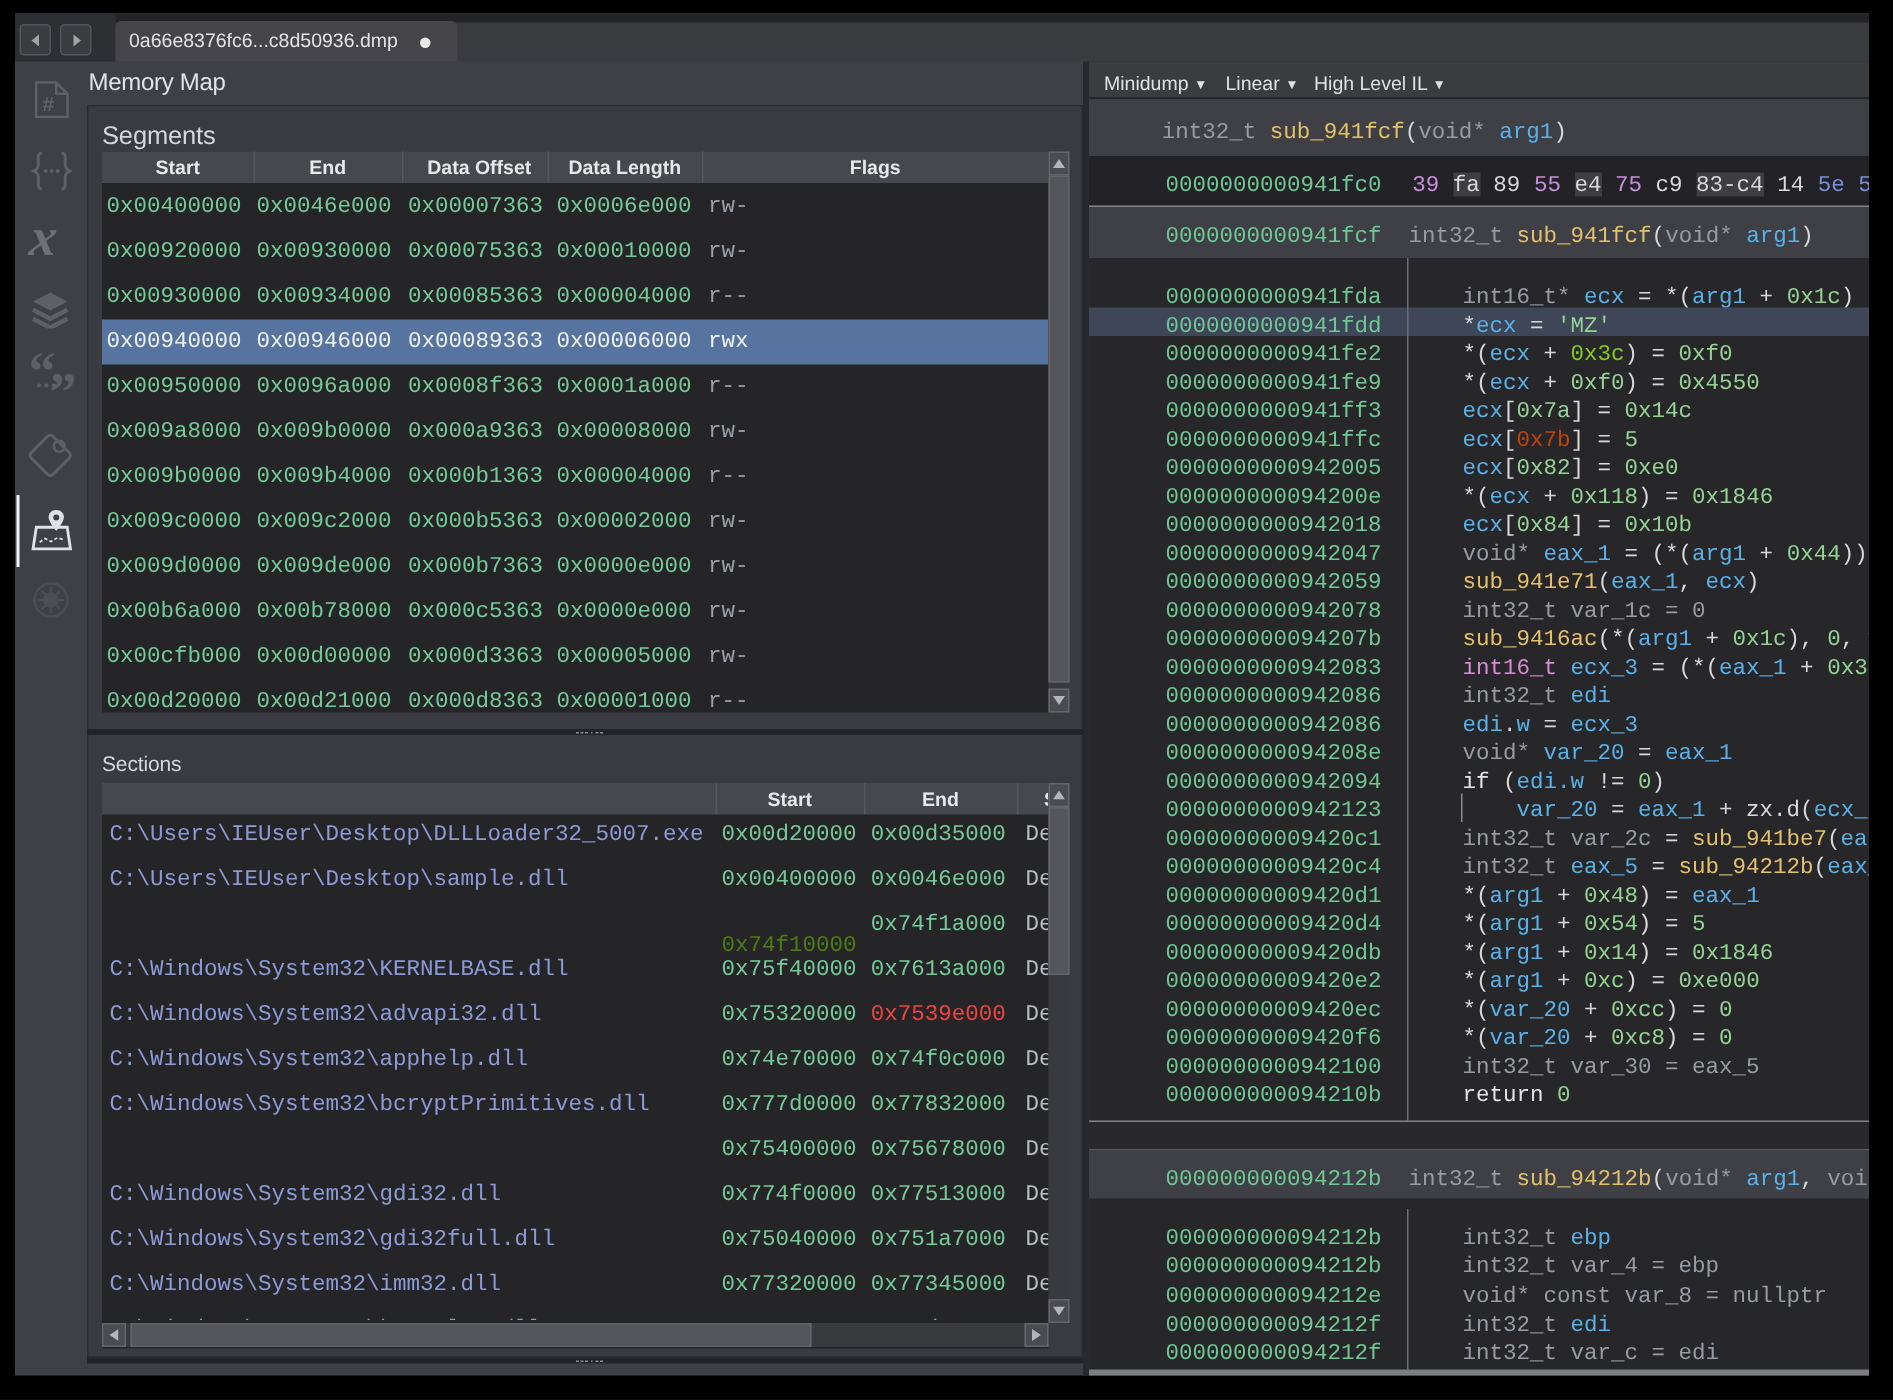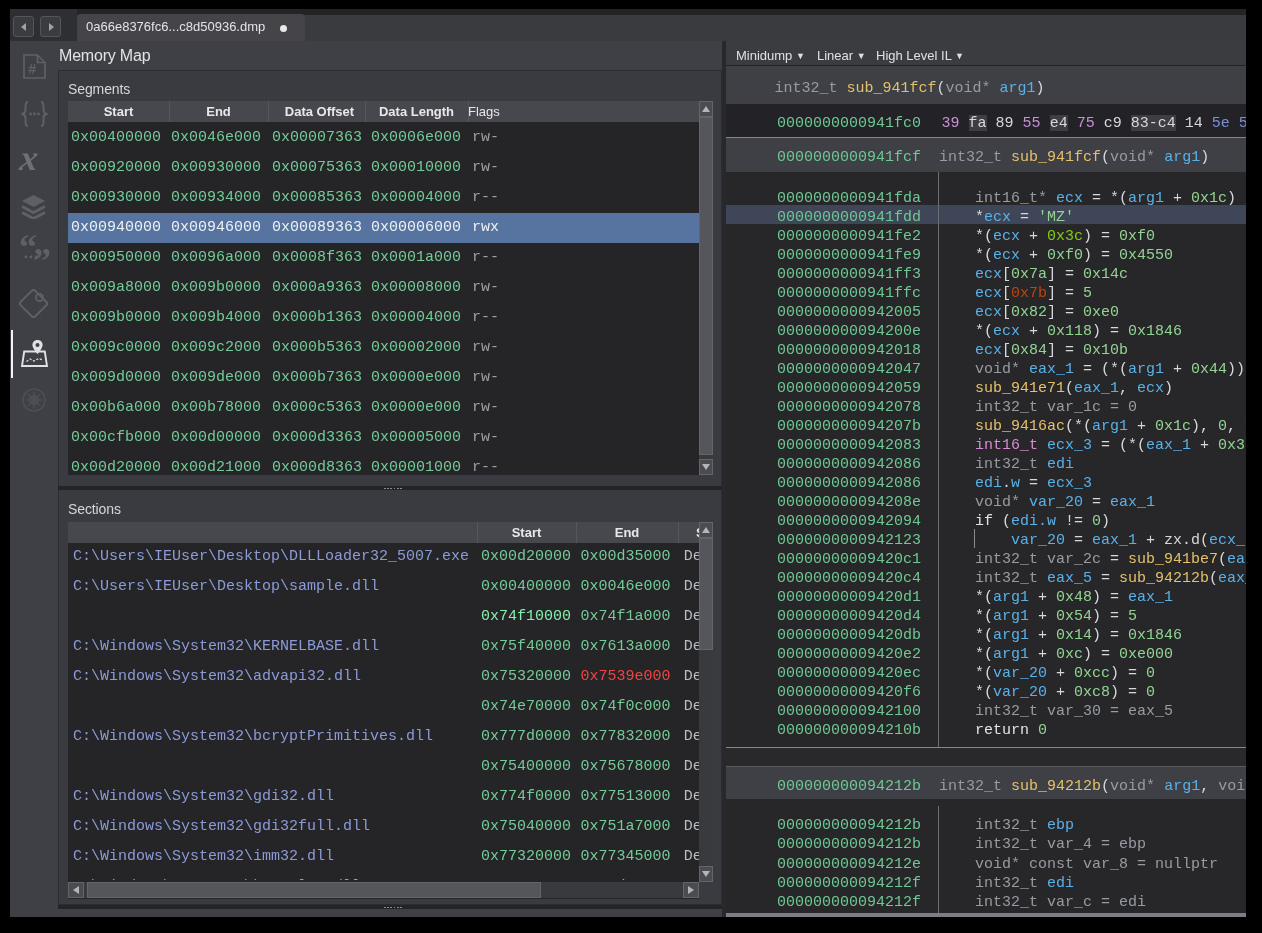--- a/index.html
+++ b/index.html
@@ -61,32 +61,32 @@
 <path d="M17.5 8 C14.3 8 12.4 10.2 12.4 12.9 C12.4 16.2 17.5 22 17.5 22 C17.5 22 22.6 16.2 22.6 12.9 C22.6 10.2 20.7 8 17.5 8 Z" fill="#dfe1e4"></path>
 <circle cx="17.5" cy="13" r="2" fill="#3f4046"></circle>
     </svg>
 <svg class="abs" style="left:22px;top:388px" width="24" height="24" viewBox="0 0 24 24">
 <circle cx="12" cy="12" r="11" fill="none" stroke="#4c4e54" stroke-width="1.7"></circle>
 <circle cx="12" cy="12" r="5.2" fill="#4c4e54"></circle>
 <path d="M12 3.5 v4 M12 16.5 v4 M3.5 12 h4 M16.5 12 h4 M6 6 l2.8 2.8 M18 6 l-2.8 2.8 M6 18 l2.8 -2.8 M18 18 l-2.8 -2.8" stroke="#4c4e54" stroke-width="1.6"></path>
     </svg>
 <div class="abs" style="left:59px;top:47px;color:#e2e3e5;font-size:16px;letter-spacing:-.2px">Memory Map</div>
 <div class="abs" style="left:58px;top:70px;width:664px;height:835px;background:#3a3b40;border:1px solid #2c2d30"></div>
-<div class="abs" style="left:68px;top:80.5px;color:#d6d7d9;font-size:14px;letter-spacing:-.1px">Segments</div>
+<div class="abs" style="left:68px;top:80.5px;color:#d6d7d9;font-size:17px;letter-spacing:-.1px">Segments</div>
 <div class="abs" style="left:68px;top:101px;width:631px;height:374px;background:#252528;"></div>
 <div class="abs" style="left:68px;top:101px;width:631px;height:21px;background:#47484d;"></div>
 <div class="abs" style="left:68px;top:104px;width:101px;text-align:center;color:#e8e8ea;font-size:13px;font-weight:bold">Start</div>
 <div class="abs" style="left:169px;top:101px;width:1px;height:21px;background:#56575c"></div>
 <div class="abs" style="left:169px;top:104px;width:99px;text-align:center;color:#e8e8ea;font-size:13px;font-weight:bold">End</div>
 <div class="abs" style="left:268px;top:101px;width:1px;height:21px;background:#56575c"></div>
 <div class="abs" style="left:271px;top:104px;width:97px;text-align:center;color:#e8e8ea;font-size:13px;font-weight:bold">Data Offset</div>
 <div class="abs" style="left:365px;top:101px;width:1px;height:21px;background:#56575c"></div>
 <div class="abs" style="left:365px;top:104px;width:103px;text-align:center;color:#e8e8ea;font-size:13px;font-weight:bold">Data Length</div>
 <div class="abs" style="left:468px;top:101px;width:1px;height:21px;background:#56575c"></div>
-<div class="abs" style="left:468px;top:104px;width:231px;color:#e8e8ea;font-size:13px;font-weight:normal">Flags</div>
+<div class="abs" style="left:468px;top:104px;width:231px;text-align:center;color:#e8e8ea;font-size:13px;font-weight:bold">Flags</div>
 <div class="abs" style="left:68px;top:123px;width:631px;height:352px;overflow:hidden">
 <div class="abs mono" style="left:3px;top:6px;color:#74cb98">0x00400000</div>
 <div class="abs mono" style="left:103px;top:6px;color:#74cb98">0x0046e000</div>
 <div class="abs mono" style="left:204px;top:6px;color:#74cb98">0x00007363</div>
 <div class="abs mono" style="left:303px;top:6px;color:#74cb98">0x0006e000</div>
 <div class="abs mono" style="left:404px;top:6px;color:#9aa0a6">rw-</div>
 <div class="abs mono" style="left:3px;top:36px;color:#74cb98">0x00920000</div>
 <div class="abs mono" style="left:103px;top:36px;color:#74cb98">0x00930000</div>
 <div class="abs mono" style="left:204px;top:36px;color:#74cb98">0x00075363</div>
 <div class="abs mono" style="left:303px;top:36px;color:#74cb98">0x00010000</div>
@@ -171,31 +171,32 @@
 <div class="abs" style="left:696px;top:525px;width:3px;overflow:hidden;color:#e8e8ea;font-size:13px;font-weight:bold">S</div>
 <div class="abs" style="left:68px;top:542px;width:631px;height:338px;overflow:hidden">
 <div class="abs mono" style="left:5px;top:6px;color:#8c9bd8">C:\Users\IEUser\Desktop\DLLLoader32_5007.exe</div>
 <div class="abs mono" style="left:413px;top:6px;color:#74cb98">0x00d20000</div>
 <div class="abs mono" style="left:512.5px;top:6px;color:#74cb98">0x00d35000</div>
 <div class="abs mono" style="left:615.7px;top:6px;width:15px;overflow:hidden;color:#b9bcc0">Defau</div>
 <div class="abs mono" style="left:5px;top:36px;color:#8c9bd8">C:\Users\IEUser\Desktop\sample.dll</div>
 <div class="abs mono" style="left:413px;top:36px;color:#74cb98">0x00400000</div>
 <div class="abs mono" style="left:512.5px;top:36px;color:#74cb98">0x0046e000</div>
 <div class="abs mono" style="left:615.7px;top:36px;width:15px;overflow:hidden;color:#b9bcc0">Defau</div>
-<div class="abs mono" style="left:413px;top:66px;color:#86efac">0x74f10000</div>
+<div class="abs mono" style="left:413px;top:80px;color:#4d7c0f">0x74f10000</div>
 <div class="abs mono" style="left:512.5px;top:66px;color:#74cb98">0x74f1a000</div>
 <div class="abs mono" style="left:615.7px;top:66px;width:15px;overflow:hidden;color:#b9bcc0">Defau</div>
 <div class="abs mono" style="left:5px;top:96px;color:#8c9bd8">C:\Windows\System32\KERNELBASE.dll</div>
 <div class="abs mono" style="left:413px;top:96px;color:#74cb98">0x75f40000</div>
 <div class="abs mono" style="left:512.5px;top:96px;color:#74cb98">0x7613a000</div>
 <div class="abs mono" style="left:615.7px;top:96px;width:15px;overflow:hidden;color:#b9bcc0">Defau</div>
 <div class="abs mono" style="left:5px;top:126px;color:#8c9bd8">C:\Windows\System32\advapi32.dll</div>
 <div class="abs mono" style="left:413px;top:126px;color:#74cb98">0x75320000</div>
 <div class="abs mono" style="left:512.5px;top:126px;color:#ef4444">0x7539e000</div>
 <div class="abs mono" style="left:615.7px;top:126px;width:15px;overflow:hidden;color:#b9bcc0">Defau</div>
+<div class="abs mono" style="left:5px;top:156px;color:#8c9bd8">C:\Windows\System32\apphelp.dll</div>
 <div class="abs mono" style="left:413px;top:156px;color:#74cb98">0x74e70000</div>
 <div class="abs mono" style="left:512.5px;top:156px;color:#74cb98">0x74f0c000</div>
 <div class="abs mono" style="left:615.7px;top:156px;width:15px;overflow:hidden;color:#b9bcc0">Defau</div>
 <div class="abs mono" style="left:5px;top:186px;color:#8c9bd8">C:\Windows\System32\bcryptPrimitives.dll</div>
 <div class="abs mono" style="left:413px;top:186px;color:#74cb98">0x777d0000</div>
 <div class="abs mono" style="left:512.5px;top:186px;color:#74cb98">0x77832000</div>
 <div class="abs mono" style="left:615.7px;top:186px;width:15px;overflow:hidden;color:#b9bcc0">Defau</div>
 <div class="abs mono" style="left:413px;top:216px;color:#74cb98">0x75400000</div>
 <div class="abs mono" style="left:512.5px;top:216px;color:#74cb98">0x75678000</div>
 <div class="abs mono" style="left:615.7px;top:216px;width:15px;overflow:hidden;color:#b9bcc0">Defau</div>

